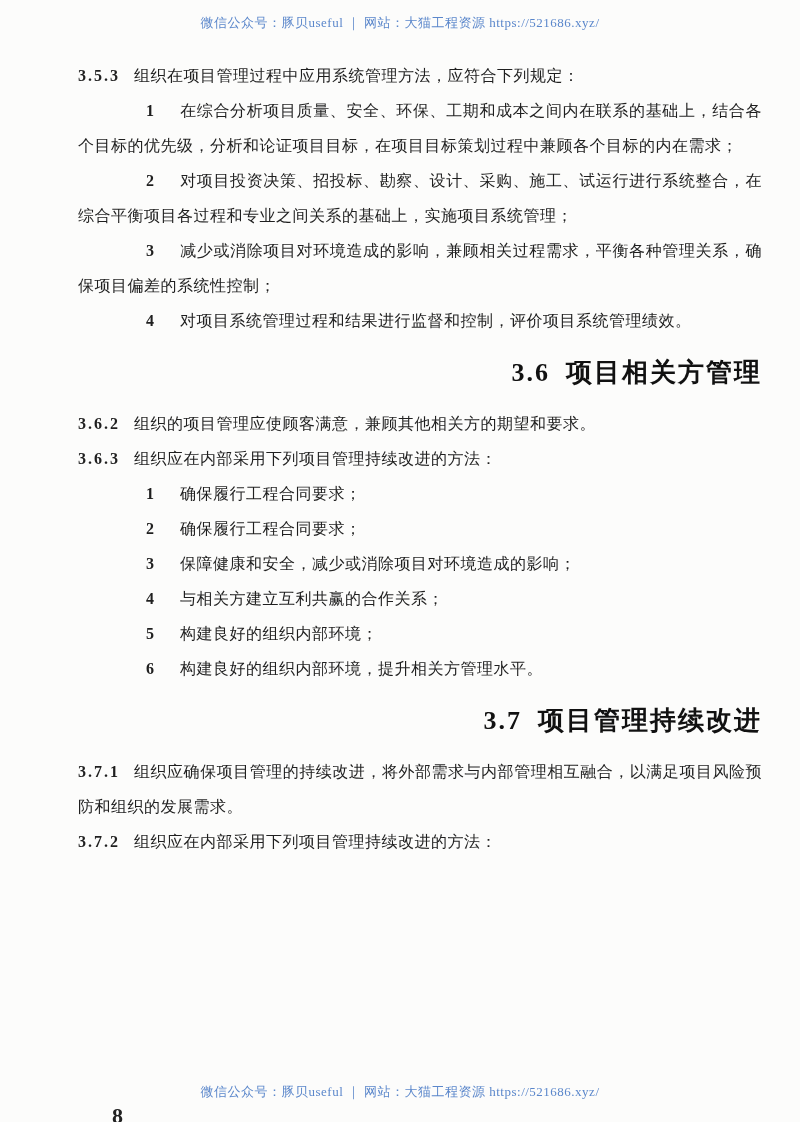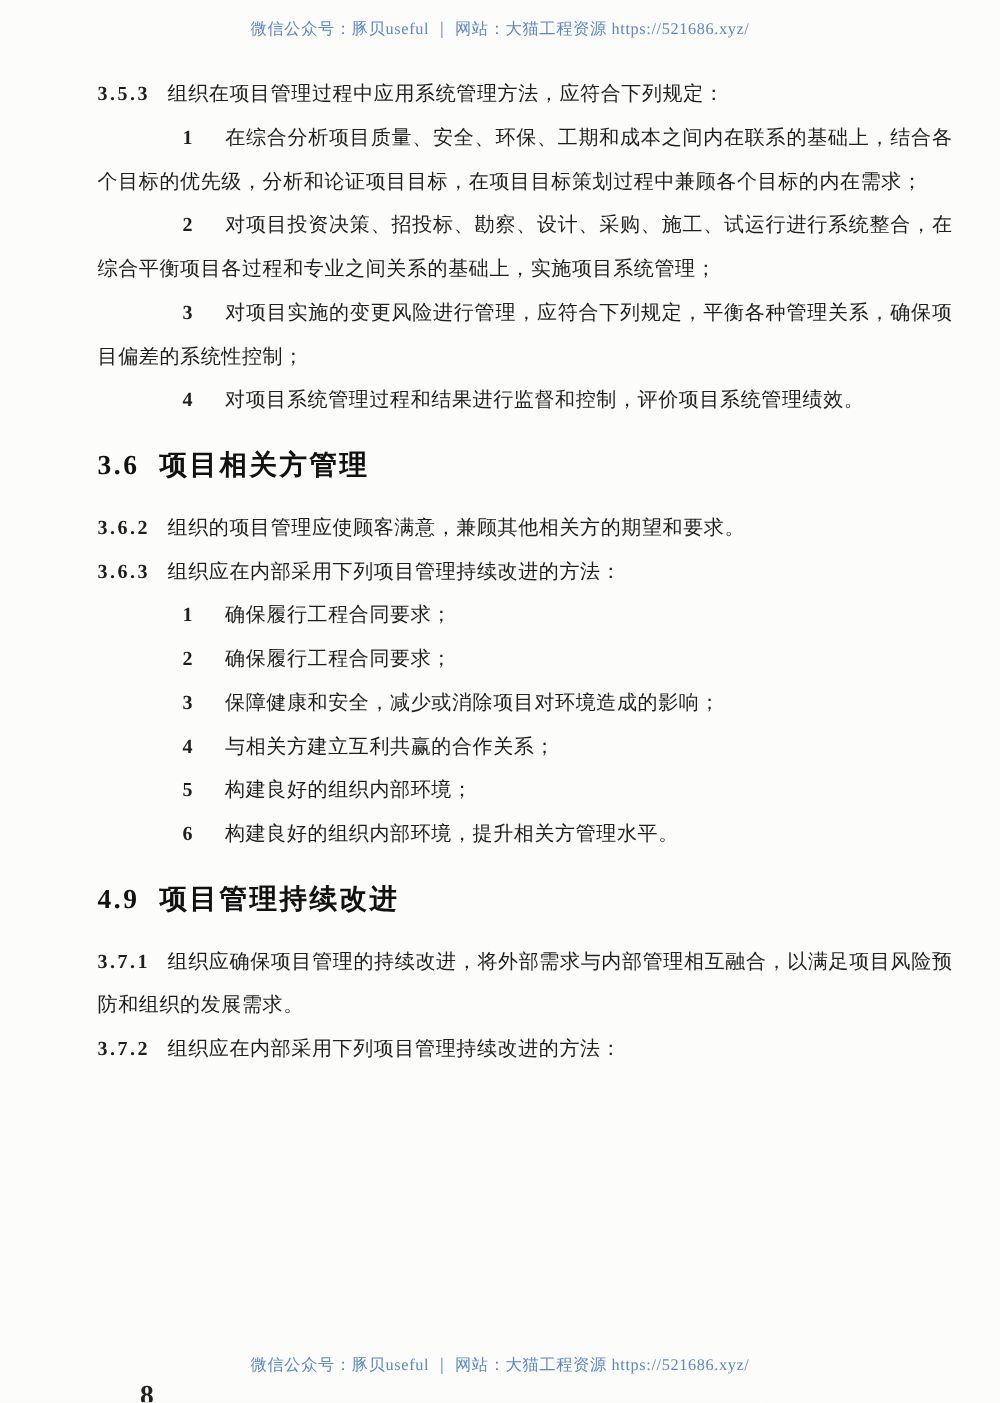--- a/index.html
+++ b/index.html
@@ -48,23 +48,23 @@
   .body-text p.item { text-indent: 68px; }
   .body-text p.clause { text-indent: 0; }
   .num {
     font-weight: bold;
     letter-spacing: 2px;
   }
   .clause .num { margin-right: 14px; }
   .item .num { margin-right: 24px; }
   .heading {
     margin: 14px 0 13px 0;
-    font-size: 22px;
+    font-size: 26px;
     line-height: 40px;
-    text-align: left;
+    text-align: right;
     font-weight: bold;
     color: #111111;
     font-family: "Liberation Sans", "DejaVu Sans", sans-serif;
     letter-spacing: 2px;
   }
   .heading .hnum {
     font-family: "Liberation Serif", "DejaVu Serif", serif;
     margin-right: 16px;
     letter-spacing: 2px;
   }
@@ -80,32 +80,32 @@
 </head>
 <body>
 
 <div class="page">
   <div class="watermark top" style="color: rgb(91, 135, 203);">微信公众号：豚贝useful ｜ 网站：大猫工程资源 https://521686.xyz/</div>
 
   <main class="body-text">
       <p class="clause"><b class="num">3.5.3</b><span>组织在项目管理过程中应用系统管理方法，应符合下列规定：</span></p>
       <p class="item"><b class="num">1</b><span>在综合分析项目质量、安全、环保、工期和成本之间内在联系的基础上，结合各个目标的优先级，分析和论证项目目标，在项目目标策划过程中兼顾各个目标的内在需求；</span></p>
       <p class="item"><b class="num">2</b><span>对项目投资决策、招投标、勘察、设计、采购、施工、试运行进行系统整合，在综合平衡项目各过程和专业之间关系的基础上，实施项目系统管理；</span></p>
-      <p class="item"><b class="num">3</b><span>对项目实施的变更风险进行管理，应符合下列规定，平衡各种管理关系，确保项目偏差的系统性控制；</span></p>
+      <p class="item"><b class="num">3</b><span>减少或消除项目对环境造成的影响，兼顾相关过程需求，平衡各种管理关系，确保项目偏差的系统性控制；</span></p>
       <p class="item"><b class="num">4</b><span>对项目系统管理过程和结果进行监督和控制，评价项目系统管理绩效。</span></p>
       <h2 class="heading"><span class="hnum">3.6</span><span>项目相关方管理</span></h2>
       <p class="clause"><b class="num">3.6.2</b><span>组织的项目管理应使顾客满意，兼顾其他相关方的期望和要求。</span></p>
       <p class="clause"><b class="num">3.6.3</b><span>组织应在内部采用下列项目管理持续改进的方法：</span></p>
       <p class="item"><b class="num">1</b><span>确保履行工程合同要求；</span></p>
       <p class="item"><b class="num">2</b><span>确保履行工程合同要求；</span></p>
       <p class="item"><b class="num">3</b><span>保障健康和安全，减少或消除项目对环境造成的影响；</span></p>
       <p class="item"><b class="num">4</b><span>与相关方建立互利共赢的合作关系；</span></p>
       <p class="item"><b class="num">5</b><span>构建良好的组织内部环境；</span></p>
       <p class="item"><b class="num">6</b><span>构建良好的组织内部环境，提升相关方管理水平。</span></p>
-      <h2 class="heading"><span class="hnum">4.9</span><span>项目管理持续改进</span></h2>
+      <h2 class="heading"><span class="hnum">3.7</span><span>项目管理持续改进</span></h2>
       <p class="clause"><b class="num">3.7.1</b><span>组织应确保项目管理的持续改进，将外部需求与内部管理相互融合，以满足项目风险预防和组织的发展需求。</span></p>
       <p class="clause"><b class="num">3.7.2</b><span>组织应在内部采用下列项目管理持续改进的方法：</span></p>
     </main>
 
   <div class="watermark bottom" style="color: rgb(91, 135, 203);">微信公众号：豚贝useful ｜ 网站：大猫工程资源 https://521686.xyz/</div>
 
   <div class="page-number">8</div>
 </div>
 
 </body></html>

